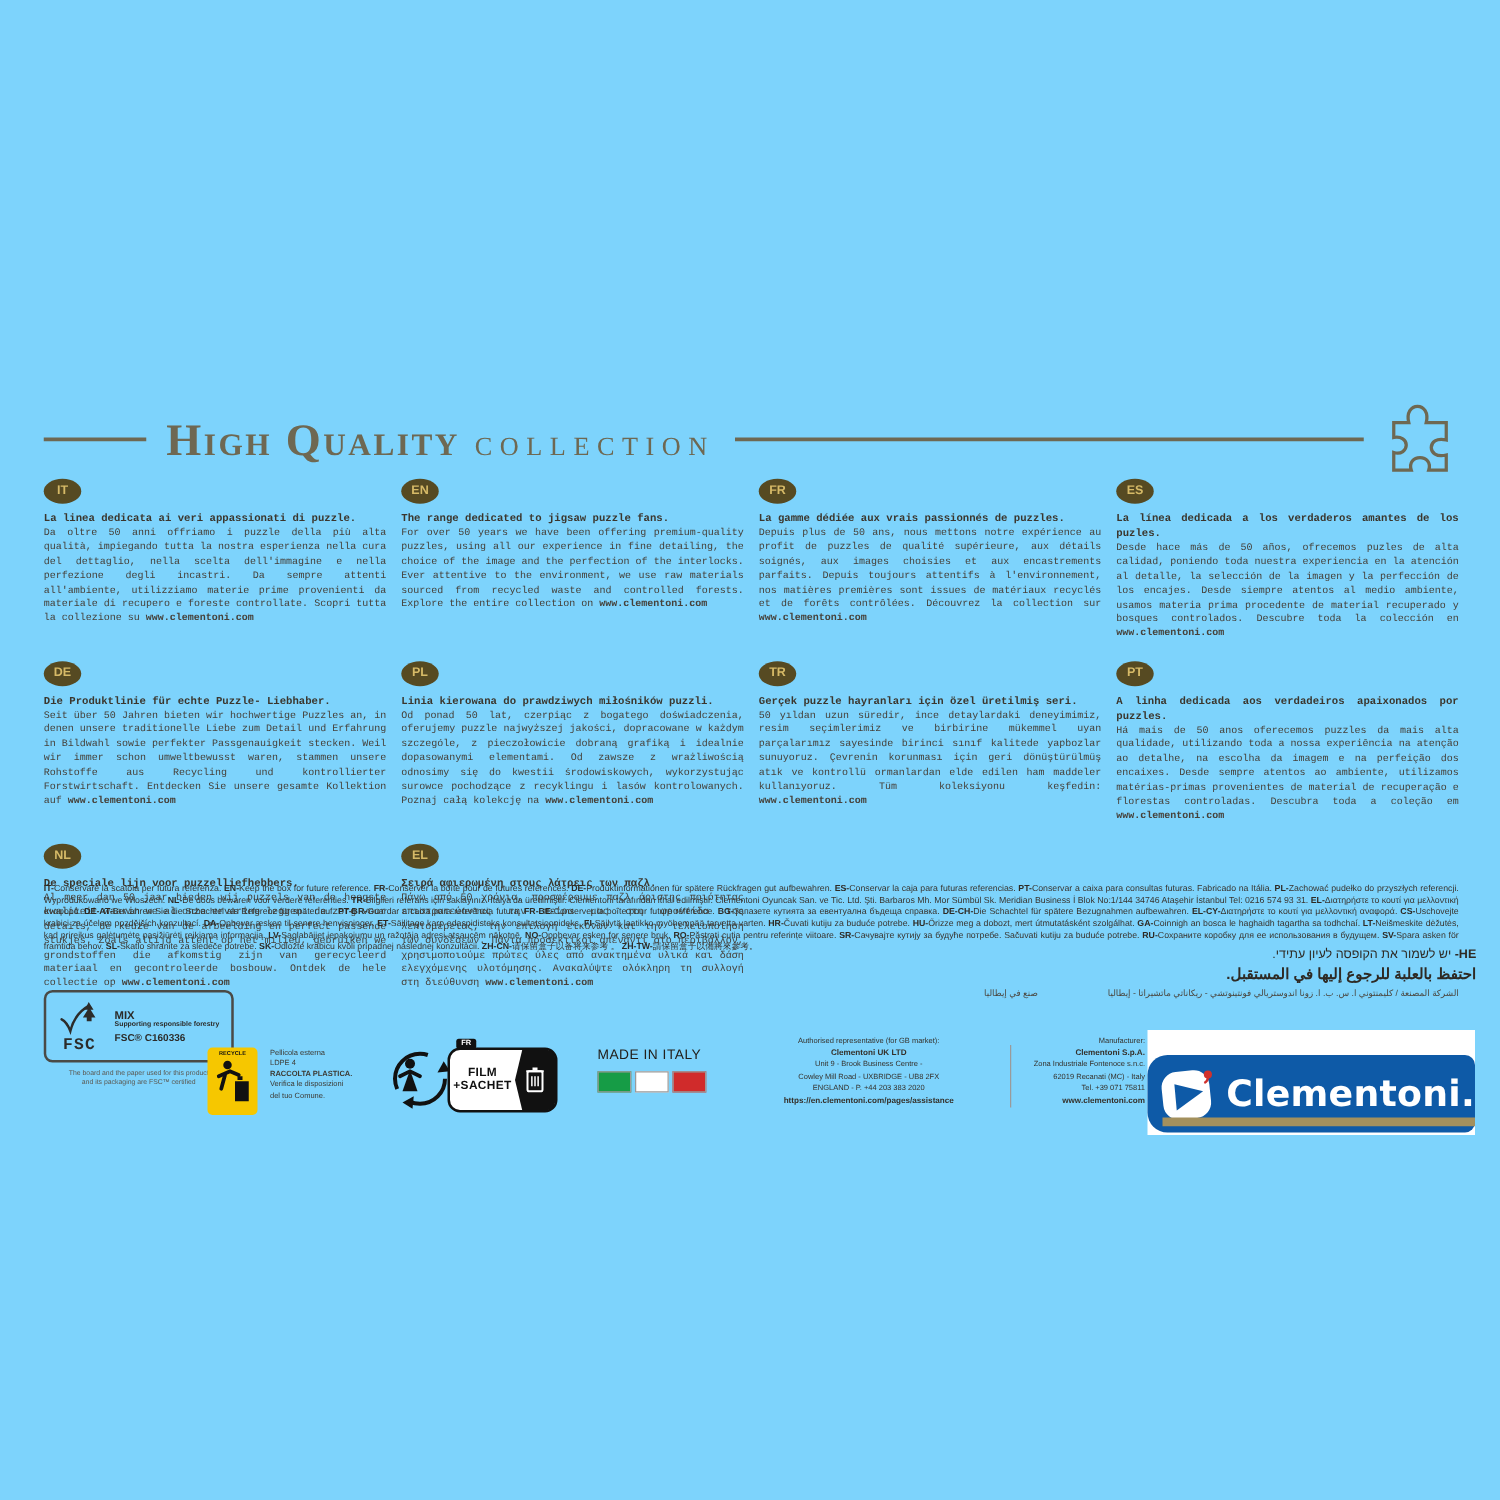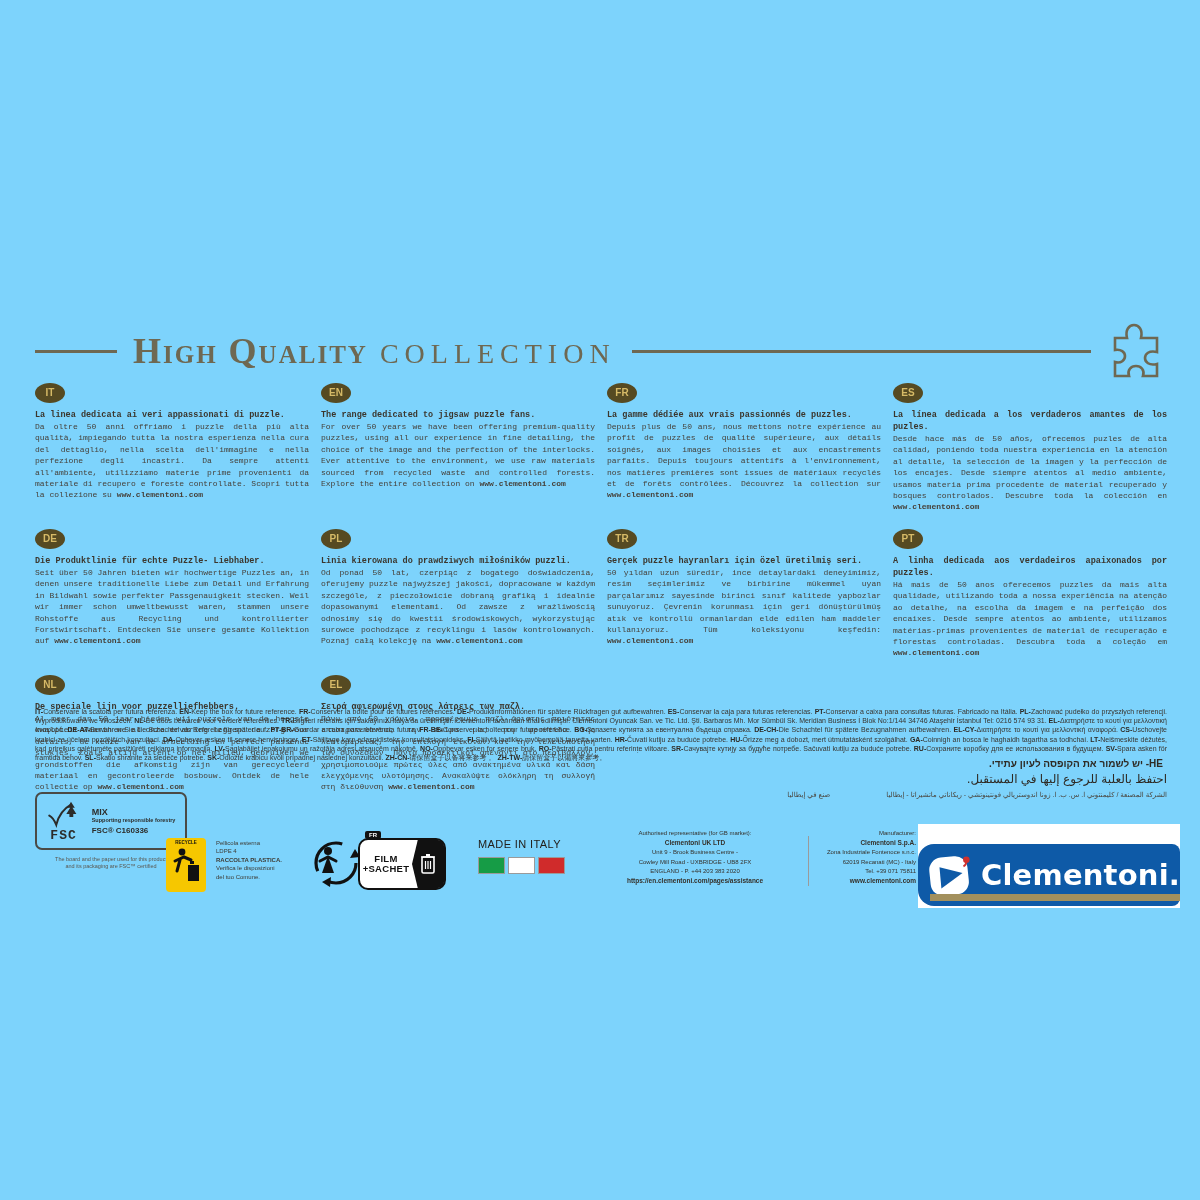--- a/index.html
+++ b/index.html
@@ -6,39 +6,39 @@
   .page{position:relative;width:1200px;height:1200px;background:#7dd3fc;overflow:hidden;
         font-family:"Liberation Sans",sans-serif;color:#46413a;}
 
   
   .header{position:absolute;left:35px;top:316px;width:1132px;display:flex;align-items:center;}
   .rule{height:3px;background:#6e6852;}
   .rule-left{width:82px;}
   .rule-right{flex:1;}
   .title{margin:0 16px;color:#6e6852;font-family:"Liberation Serif",serif;white-space:nowrap;display:flex;align-items:baseline;}
   .title-main{font-variant:small-caps;font-size:36px;font-weight:600;letter-spacing:2px;}
-  .title-sub{font-size:28px;font-weight:500;letter-spacing:6px;margin-left:12px;}
+  .title-sub{font-size:21px;font-weight:500;letter-spacing:6px;margin-left:12px;}
   .puzzle-icon{margin-left:14px;}
 
   
   .grid{position:absolute;left:35px;top:382px;width:1132px;display:grid;
         grid-template-columns:repeat(4,1fr);column-gap:12px;row-gap:14px;}
   .lang-block{min-height:132px;}
   .badge{display:inline-block;width:30px;height:20px;line-height:20px;border-radius:50%;
          background:#564a22;color:#d6ba67;font-size:10px;font-weight:bold;text-align:center;}
   .lb-text{margin:6px 0 0;font-size:8px;line-height:1.42;text-align:justify;color:#46413a;font-family:Liberation Mono, monospace;}
   .lb-head{display:block;font-size:8.5px;color:#3b362d;}
   .lb-url{white-space:nowrap;}
 
   
   .fine-print{position:absolute;left:35px;top:700px;width:1132px;font-size:7px;line-height:1.32;
               text-align:justify;color:#39342e;}
   .fine-print b{color:#2e2a24;}
-  .he-line{position:absolute;right:37px;top:758px;font-size:10px;font-weight:bold;color:#2e2a24;direction:rtl;}
-  .ar-keep{position:absolute;right:33px;top:772px;font-size:12px;font-weight:normal;color:#2e2a24;direction:rtl;}
+  .he-line{position:absolute;right:19px;top:758px;font-size:10px;font-weight:normal;color:#2e2a24;direction:rtl;}
+  .ar-keep{position:absolute;right:19px;top:772px;font-size:12px;font-weight:bold;color:#2e2a24;direction:rtl;}
   .ar-co{position:absolute;right:33px;top:791px;font-size:7px;color:#4a453d;direction:rtl;display:flex;gap:56px;}
 
   
   .fsc-box{position:absolute;left:35px;top:792px;width:152px;height:58px;border:2px solid #4a4a46;
            border-radius:7px;display:flex;align-items:center;justify-content:space-around;padding:2px 4px;box-sizing:border-box;}
   .fsc-left{display:flex;flex-direction:column;align-items:center;}
   .fsc-word{font-family:Liberation Mono, monospace;font-weight:bold;font-size:13px;color:#2c2c2a;letter-spacing:1px;}
   .fsc-right{color:#2c2c2a;}
   .fsc-mix{font-size:9px;font-weight:bold;}
   .fsc-sup{font-size:5.5px;font-weight:bold;line-height:1.2;}

